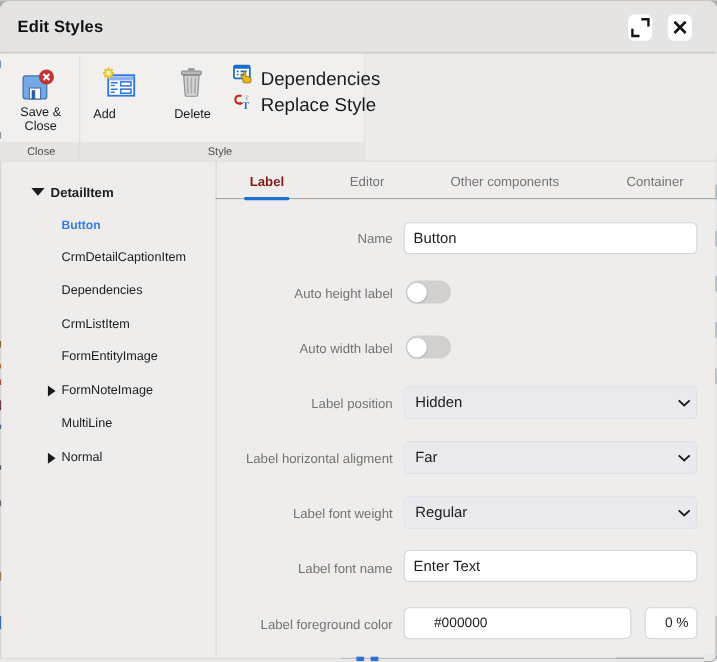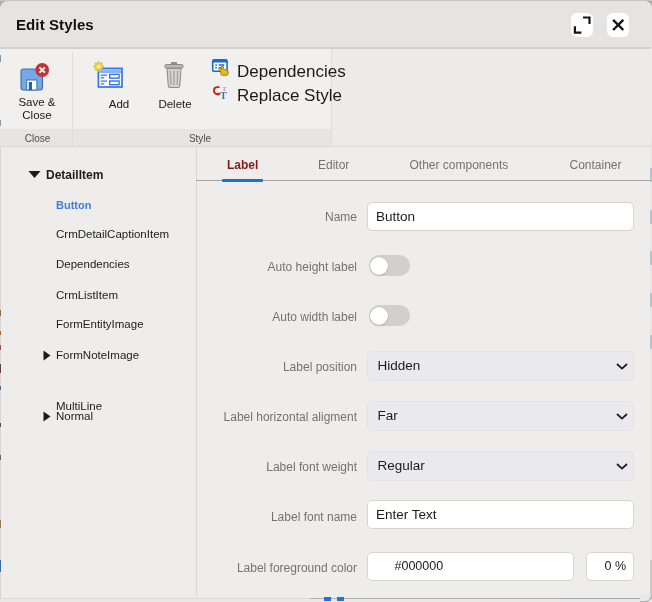--- a/index.html
+++ b/index.html
@@ -91,21 +91,21 @@
   <rect x="17.7" y="15.4" width="9.4" height="3.7" fill="#fff" stroke="#3276e3" stroke-width="1.4"></rect>
   <rect x="17.7" y="22" width="9.4" height="3.7" fill="#fff" stroke="#3276e3" stroke-width="1.4"></rect>
   <g transform="translate(6.7,7.5)">
     <g stroke="#e3bf20" stroke-width="2.3">
       <path d="M0,-5 V5 M-5,0 H5 M-3.5,-3.5 L3.5,3.5 M3.5,-3.5 L-3.5,3.5"></path>
     </g>
     <circle r="3.4" fill="#f0ce33"></circle>
     <circle r="2.1" fill="#f8ecae"></circle>
   </g>
 </svg>
-<div class="ribtxt" style="left:92px; top:98px; width:54px;">Add</div>
+<div class="ribtxt" style="left:68px; top:98px; width:54px;">Add</div>
 
 <svg class="abs" style="left:162px; top:61px;" width="24" height="28" viewBox="0 0 24 28">
   <path d="M9,2 h6" stroke="#8f8f8f" stroke-width="2" fill="none"></path>
   <rect x="3" y="3.5" width="18" height="3.6" rx="1.2" fill="#b9b9b9" stroke="#8a8a8a" stroke-width="1"></rect>
   <path d="M5,7.5 l1.3,17.5 a1.6,1.6 0 0 0 1.6,1.5 h8.2 a1.6,1.6 0 0 0 1.6,-1.5 l1.3,-17.5 z" fill="#d3d3d3" stroke="#8f8f8f" stroke-width="1.1"></path>
   <path d="M8.3,9.5 l0.6,14.5 M12,9.5 v14.5 M15.7,9.5 l-0.6,14.5" stroke="#a8a8a8" stroke-width="1.4"></path>
 </svg>
 <div class="ribtxt" style="left:148px; top:98px; width:54px;">Delete</div>
 
 <svg class="abs" style="left:210px; top:56px;" width="20" height="21" viewBox="0 0 20 21">
@@ -131,21 +131,21 @@
 <div class="treelbl" style="left:46px; top:168px; font-weight:bold; font-size:12px;">DetailItem</div>
 <div class="treelbl" style="left:56px; top:198.5px; font-weight:bold; font-size:11px; color:#3b7de4;">Button</div>
 <div class="treelbl" style="left:56px; top:228.3px;">CrmDetailCaptionItem</div>
 <div class="treelbl" style="left:56px; top:258.2px;">Dependencies</div>
 <div class="treelbl" style="left:56px; top:288.5px;">CrmListItem</div>
 <div class="treelbl" style="left:56px; top:318.4px;">FormEntityImage</div>
 <svg class="abs" style="left:43px; top:350px;" width="8" height="11" viewBox="0 0 8 11">
   <path d="M0.5,0.5 l7,5 -7,5 z" fill="#1a1a1a"></path>
 </svg>
 <div class="treelbl" style="left:56px; top:348.7px;text-align:center;">FormNoteImage</div>
-<div class="treelbl" style="left:56px; top:400px;">MultiLine</div>
+<div class="treelbl" style="left:56px; top:379px;">MultiLine</div>
 <svg class="abs" style="left:43px; top:411px;" width="8" height="11" viewBox="0 0 8 11">
   <path d="M0.5,0.5 l7,5 -7,5 z" fill="#1a1a1a"></path>
 </svg>
 <div class="treelbl" style="left:56px; top:409.7px;">Normal</div>
 
 <div class="tab" id="tab-active" style="left:227px;">Label</div>
 <div class="tab" style="left:318px;">Editor</div>
 <div class="tab" style="left:409.5px;">Other components</div>
 <div class="tab" style="left:569.5px;">Container</div>
 <div id="tabline"></div>

